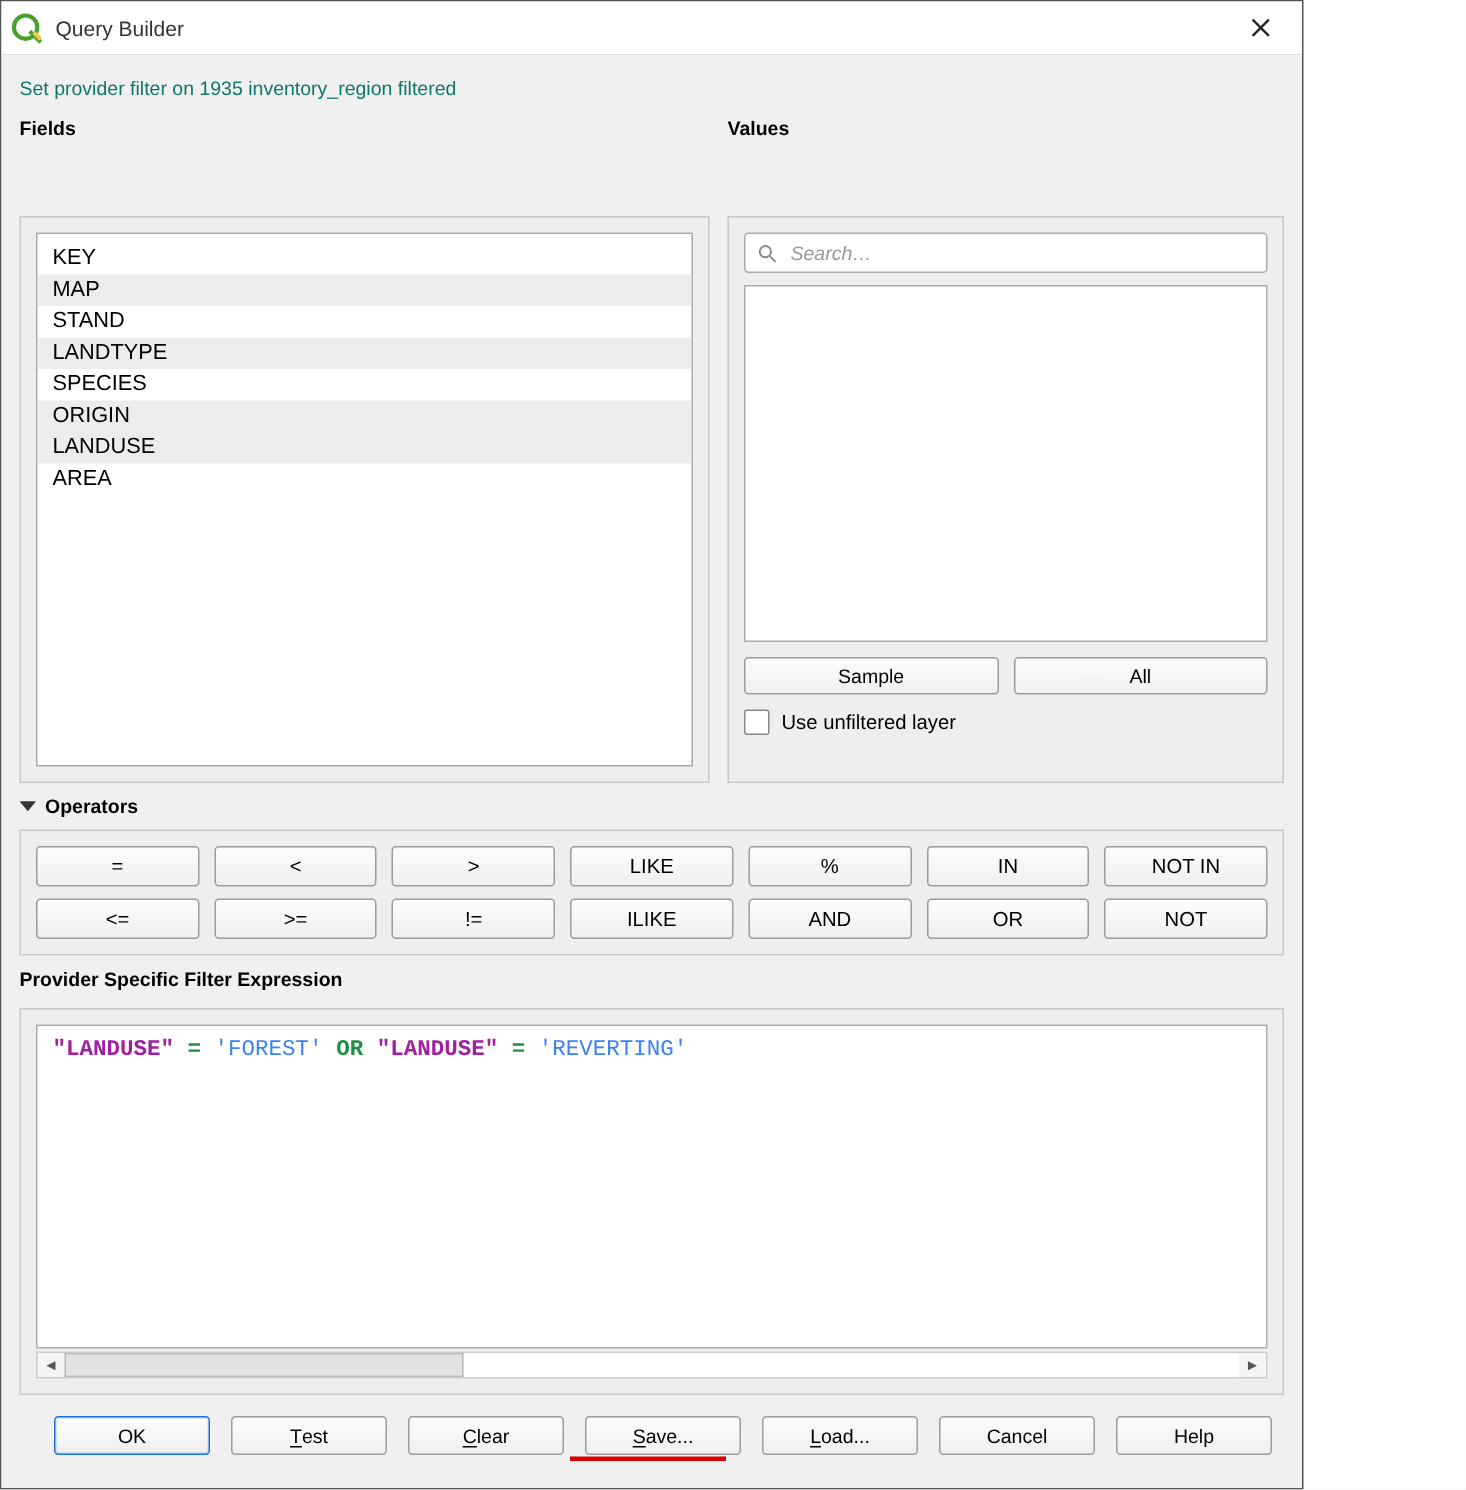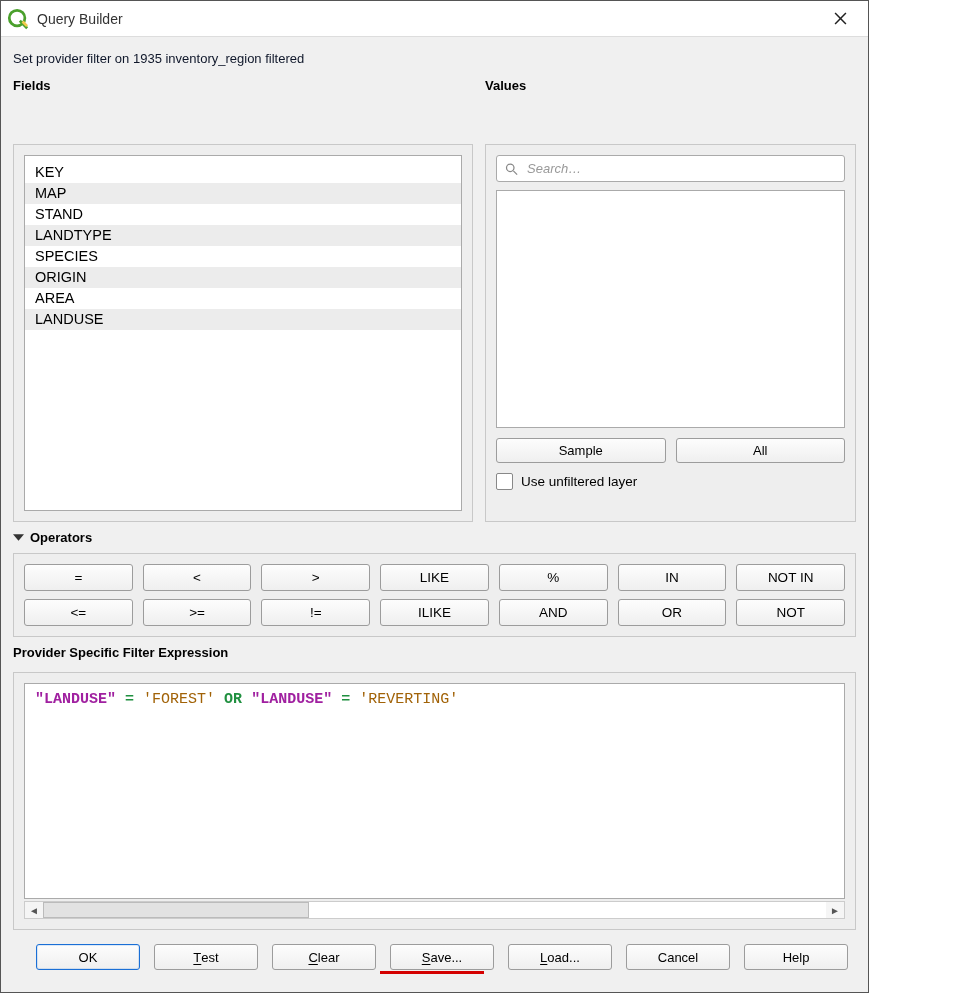--- a/index.html
+++ b/index.html
@@ -38,21 +38,21 @@
     cursor: pointer;
   }
   .body {
     flex: 1;
     background: #f0f0f0;
     padding: 10px 12px 12px 12px;
     display: flex;
     flex-direction: column;
     gap: 8px;
   }
-  .subtitle { font-size: 13px; color: #0f172a; padding: 4px 0 4px 0; }
+  .subtitle { font-size: 13px; color: #0f766e; padding: 4px 0 4px 0; }
   .cols { display: flex; gap: 12px; }
   .col { display: flex; flex-direction: column; gap: 47px; }
   .col.left { width: 460px; }
   .col.right { flex: 1; }
   .sect-label { font-weight: 700; font-size: 13px; margin-bottom: 4px; }
   .groupbox {
     border: 1px solid #c8c8c8;
     background: #eee;
     padding: 10px;
   }
@@ -136,21 +136,21 @@
     border: 1px solid #aaa;
     height: 216px;
     padding: 6px 10px;
     font-family: "Consolas","Courier New",monospace;
     font-size: 15px;
     line-height: 20px;
     overflow: hidden;
   }
   .expr-box .fld { color: #a020a0; font-weight: 700; }
   .expr-box .op  { color: #209040; font-weight: 700; }
-  .expr-box .str { color: #a16207; }
+  .expr-box .str { color: #3b82f6; }
   .scrollbar-h {
     height: 18px; background: #f5f5f5; border: 1px solid #ccc;
     margin-top: 2px; display: flex; align-items: center;
   }
   .scrollbar-h .arrow {
     width: 18px; height: 100%; display: flex; align-items: center; justify-content: center;
     color: #555; font-size: 10px; user-select: none;
   }
   .scrollbar-h .track { flex: 1; background: #fff; height: 100%; position: relative; }
   .scrollbar-h .thumb {
@@ -199,22 +199,22 @@
       <div class="col left">
         <div class="sect-label">Fields</div>
         <div class="groupbox" style="flex:1">
           <div class="listbox" id="fields-list">
               <div class="row">KEY</div>
               <div class="row stripe">MAP</div>
               <div class="row">STAND</div>
               <div class="row stripe">LANDTYPE</div>
               <div class="row">SPECIES</div>
               <div class="row stripe">ORIGIN</div>
+              <div class="row stripe">LANDUSE</div>
               <div class="row">AREA</div>
-              <div class="row stripe">LANDUSE</div>
             </div>
         </div>
       </div>
 
       <div class="col right">
         <div class="sect-label">Values</div>
         <div class="groupbox" style="flex:1">
           <div class="search-wrap">
             <svg viewBox="0 0 24 24">
                 <circle cx="10" cy="10" r="6"></circle>

